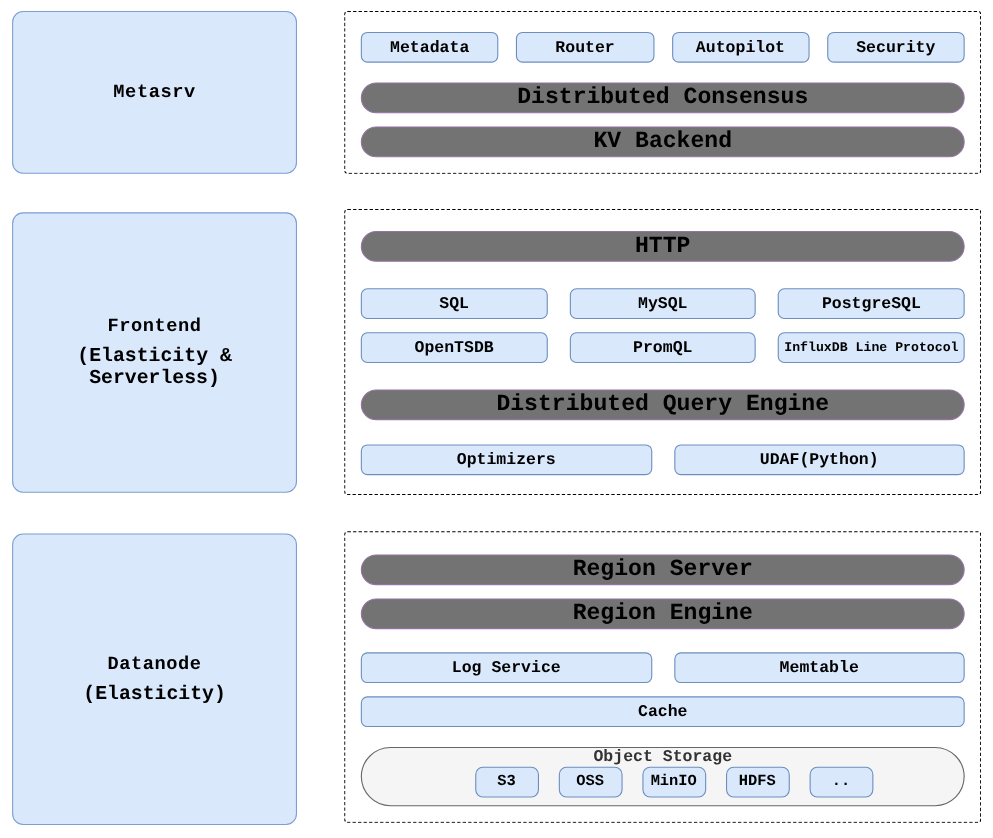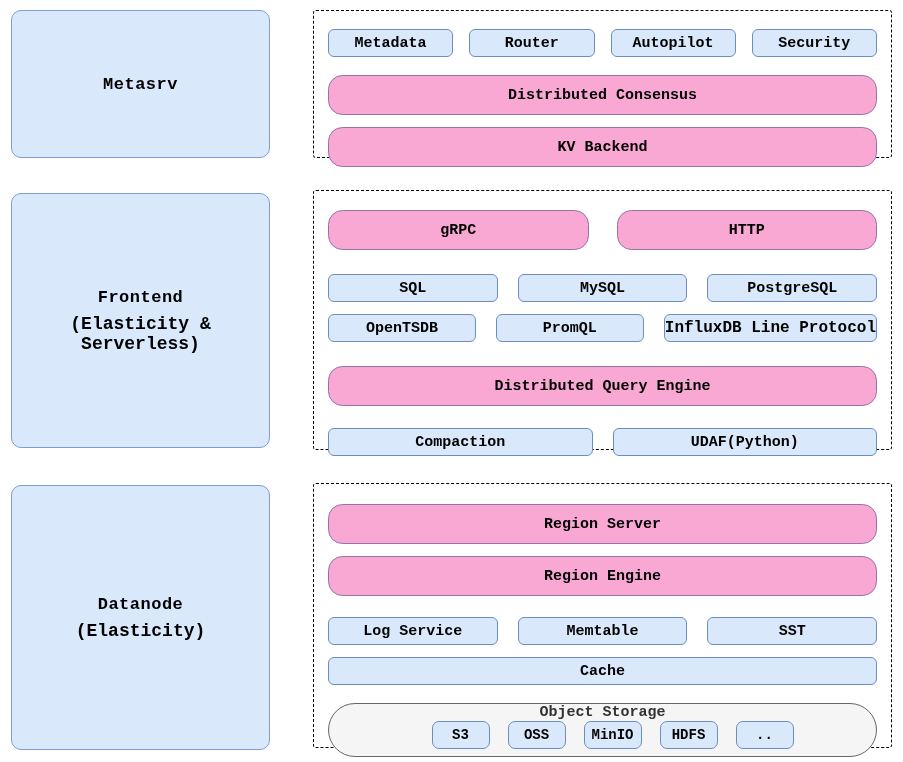--- a/index.html
+++ b/index.html
@@ -65,31 +65,31 @@
     background: #dae8fc;
     border: 1px solid #6c8ebf;
     border-radius: 6px;
     height: 28px;
     display: flex;
     align-items: center;
     justify-content: center;
     font-size: 15px;
     white-space: nowrap;
   }
-  .bluebox.small { font-size: 16px; }
+  .bluebox.small { font-size: 12px; }
 
   .pill {
-    background: #f9a8d4;
+    background: #737373;
     border: 1px solid #9673a6;
     border-radius: 14.5px;
-    height: 40px;
+    height: 28px;
     display: flex;
     align-items: center;
     justify-content: center;
-    font-size: 15px;
+    font-size: 21px;
     white-space: nowrap;
   }
 
   .objstore {
     margin-top: 18px;
     background: #f5f5f5;
     border: 1px solid #666666;
     border-radius: 27px;
     height: 54px;
     display: flex;
@@ -137,47 +137,45 @@
       <div class="bluebox flex1">Router</div>
       <div class="bluebox flex1">Autopilot</div>
       <div class="bluebox flex1">Security</div>
     </div>
     <div class="pill mt18">Distributed Consensus</div>
     <div class="pill mt12">KV Backend</div>
   </div>
 
   <div class="dashed" id="panel-frontend">
     <div class="row g28 mt19">
-      <div class="pill flex1">gRPC</div>
       <div class="pill flex1">HTTP</div>
     </div>
     <div class="row g30 mt24">
       <div class="bluebox flex1">SQL</div>
       <div class="bluebox flex1">MySQL</div>
       <div class="bluebox flex1">PostgreSQL</div>
     </div>
     <div class="row g30 mt12">
       <div class="bluebox flex1">OpenTSDB</div>
       <div class="bluebox flex1">PromQL</div>
       <div class="bluebox flex1 small">InfluxDB Line Protocol</div>
     </div>
     <div class="pill mt24">Distributed Query Engine</div>
     <div class="row g30 mt22">
-      <div class="bluebox flex1">Compaction</div>
+      <div class="bluebox flex1">Optimizers</div>
       <div class="bluebox flex1">UDAF(Python)</div>
     </div>
   </div>
 
   <div class="dashed" id="panel-datanode">
     <div class="pill mt20">Region Server</div>
     <div class="pill mt12">Region Engine</div>
     <div class="row g30 mt21">
       <div class="bluebox flex1">Log Service</div>
       <div class="bluebox flex1">Memtable</div>
-      <div class="bluebox flex1">SST</div>
     </div>
     <div class="row g30 mt12">
       <div class="bluebox flex1">Cache</div>
     </div>
     <div class="objstore">
       <div class="objstore-label">Object Storage</div>
       <div class="objstore-boxes">
         <div class="os-box">S3</div>
         <div class="os-box">OSS</div>
         <div class="os-box">MinIO</div>

